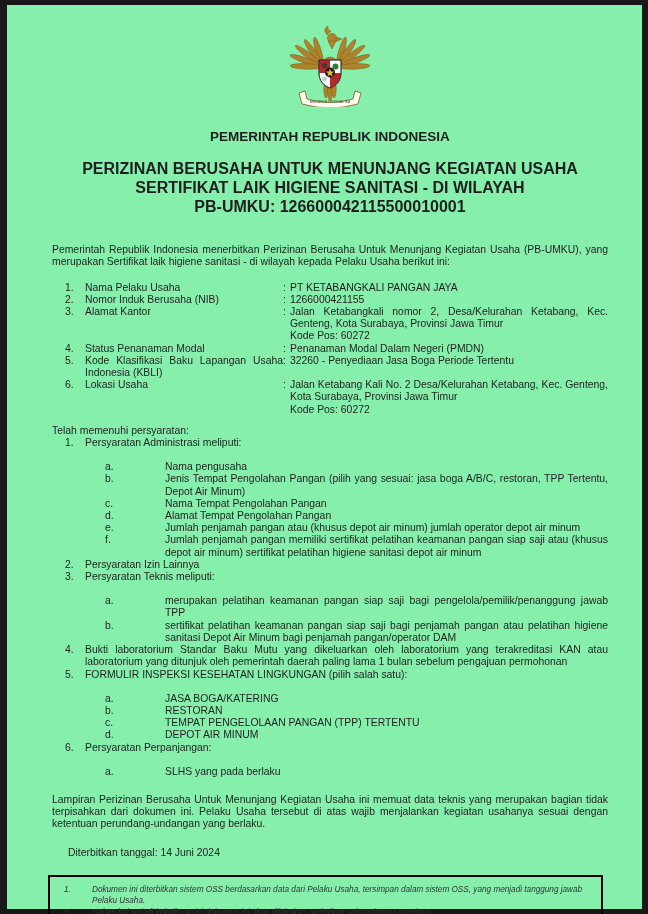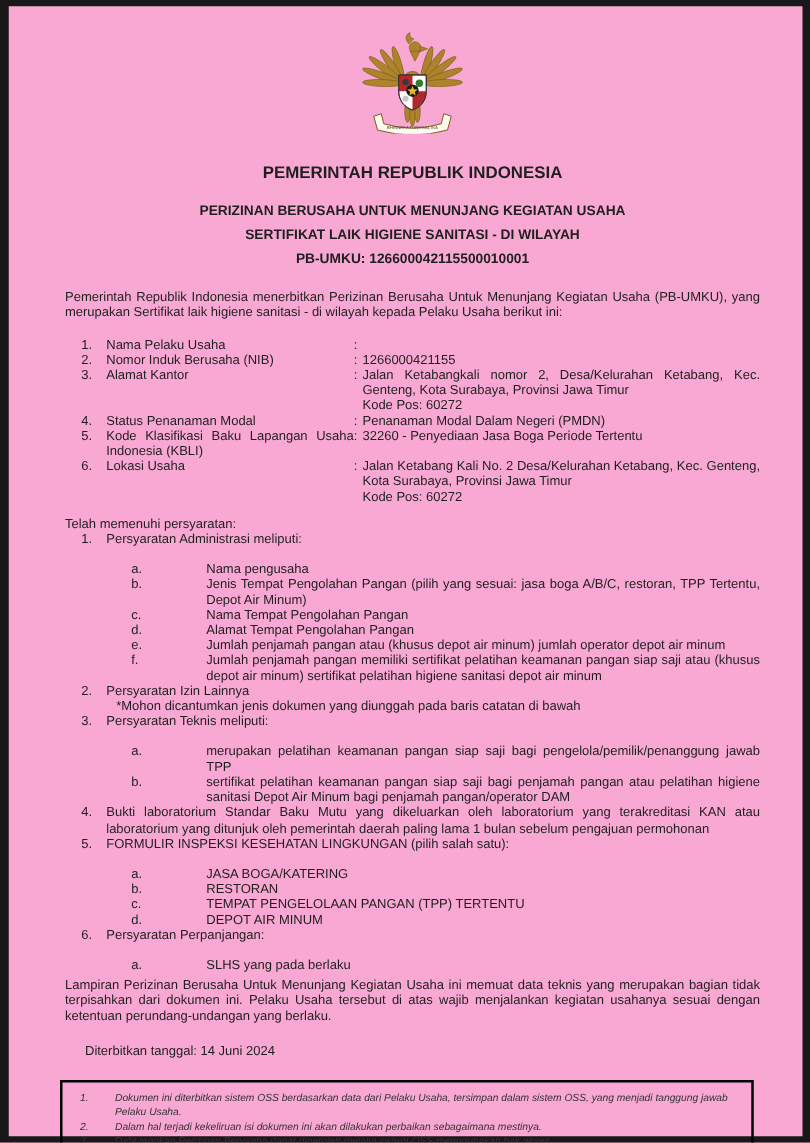--- a/index.html
+++ b/index.html
@@ -4,52 +4,52 @@
 <style>
   html,body{margin:0;padding:0;}
   body{
     width:648px;height:914px;position:relative;overflow:hidden;
     background:#181818;
     font-family:"Liberation Sans","DejaVu Sans",sans-serif;
     -webkit-font-smoothing:antialiased;
   }
   .page{
     position:absolute;left:7px;top:5px;right:6px;bottom:5px;
-    background:#f9a8d4;color:#1f1f1f;
+    background:#86efac;color:#1f1f1f;
   }
   .content{padding:0 34px 0 45px;font-size:10.4px;line-height:12.2px;}
 
   
   .emblem-wrap{margin-top:20px;text-align:center;}
   .gov-title{margin-top:18px;text-align:center;font-size:13.5px;font-weight:bold;line-height:18px;}
-  .doc-title{margin-top:13px;text-align:center;font-size:11px;font-weight:bold;line-height:19px;}
-
-  
-  .intro{margin-top:16px;text-align:justify;}
+  .doc-title{margin-top:13px;text-align:center;font-size:16px;font-weight:bold;line-height:19px;}
+
+  
+  .intro{margin-top:28px;text-align:justify;}
 
   
   .details{margin-top:13px;}
   .drow{display:flex;}
   .dno{flex:none;width:20px;margin-left:13px;}
   .dlabel{flex:none;width:198px;text-align:justify;}
   .dcolon{flex:none;width:7px;}
   .dval{flex:1;text-align:justify;}
 
   
   .req-heading{margin-top:9px;}
   .req{display:flex;}
   .rno{flex:none;width:20px;margin-left:13px;}
   .rbody{flex:1;text-align:justify;}
   .rnote{margin-left:8px;}
   .sublist{margin-top:12px;}
   .sub{display:flex;}
   .sno{flex:none;width:17px;margin-left:20px;}
   .stext{flex:1;text-align:justify;margin-left:43px;}
 
-  .closing{margin-top:4px;text-align:justify;}
+  .closing{margin-top:16px;text-align:justify;}
   .issued{margin-top:16px;margin-left:16px;}
 
   
   .footbox{
     margin:16px 5px 0 -4px;border:2px solid #000;
     padding:7px 8px 8px 4px;
   }
   .fnote{display:flex;font-style:italic;font-size:8.2px;line-height:11.5px;color:#333;}
   .fno{flex:none;width:28px;margin-left:10px;}
   .ftext{flex:1;}
@@ -115,20 +115,21 @@
     </div>
 
     <div class="intro">Pemerintah Republik Indonesia menerbitkan Perizinan Berusaha Untuk Menunjang Kegiatan Usaha (PB-UMKU), yang merupakan Sertifikat laik higiene sanitasi - di wilayah kepada Pelaku Usaha berikut ini:</div>
 
     <div class="details">
 
       <div class="drow">
         <span class="dno">1.</span>
         <span class="dlabel">Nama Pelaku Usaha</span>
         <span class="dcolon">:</span>
+        <span class="dval">PT KETABANGKALI PANGAN JAYA</span>
       </div>
 
       <div class="drow">
         <span class="dno">2.</span>
         <span class="dlabel">Nomor Induk Berusaha (NIB)</span>
         <span class="dcolon">:</span>
         <span class="dval">1266000421155</span>
       </div>
 
       <div class="drow">
@@ -201,21 +202,20 @@
               <div class="stext">Jumlah penjamah pangan memiliki sertifikat pelatihan keamanan pangan siap saji atau (khusus depot air minum) sertifikat pelatihan higiene sanitasi depot air minum</div>
             </div>
           </div>
         </div>
       </div>
 
       <div class="req">
         <span class="rno">2.</span>
         <div class="rbody">
           <div>Persyaratan Izin Lainnya</div>
-          <div class="rnote">*Mohon dicantumkan jenis dokumen yang diunggah pada baris catatan di bawah</div>
         </div>
       </div>
 
       <div class="req">
         <span class="rno">3.</span>
         <div class="rbody">
           <div>Persyaratan Teknis meliputi:</div>
           <div class="sublist">
             <div class="sub">
               <span class="sno">a.</span>

